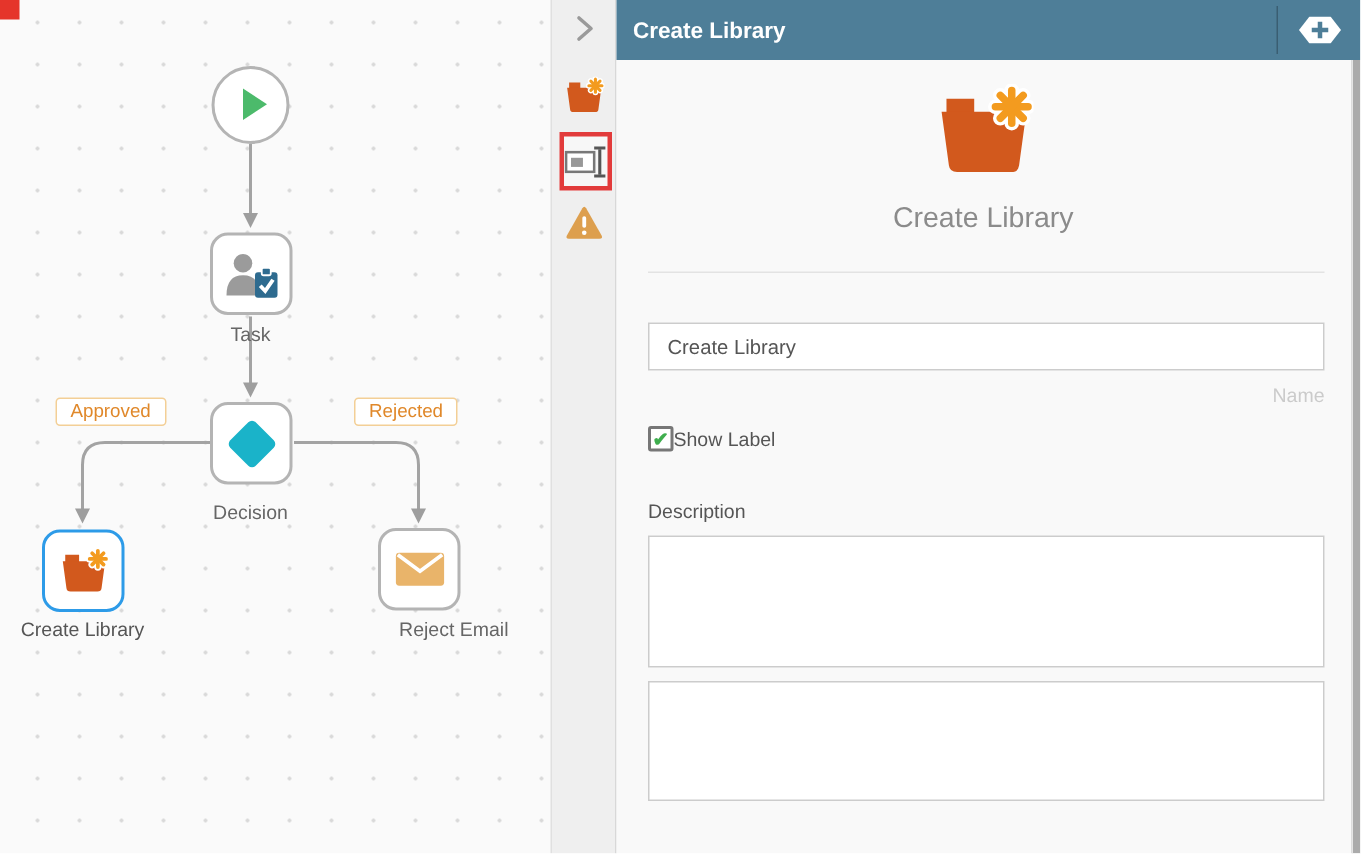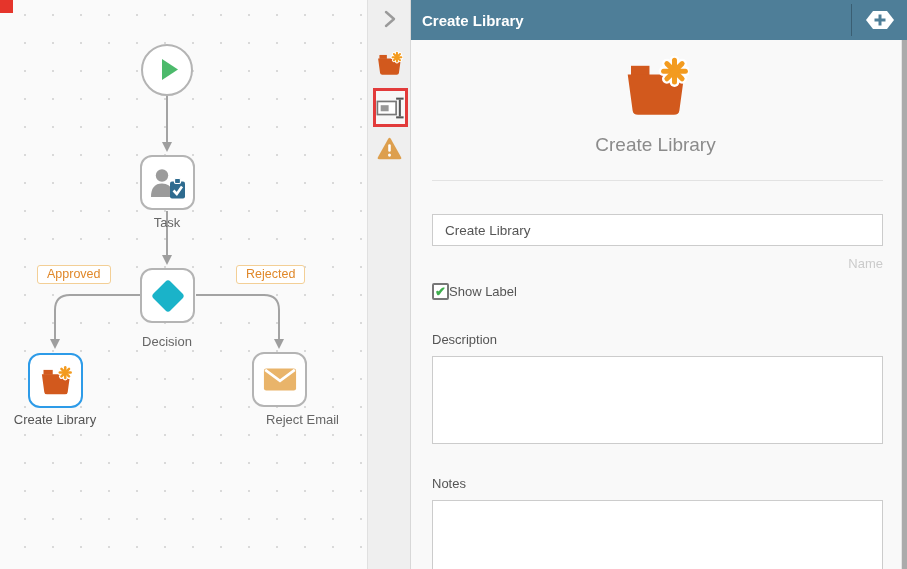--- a/index.html
+++ b/index.html
@@ -255,21 +255,20 @@
         <div class="check-row">
           <span class="checkbox">
             <span class="tick">✔</span>
           </span>
           <span class="check-label">Show Label</span>
         </div>
 
         <div class="field-label area-label">Description</div>
         <textarea class="textarea" style=""></textarea>
 
-        <div class="field-label area-label">Notes</div>
         <textarea class="textarea notes" style=""></textarea>
       </div>
     </div>
 
     <div class="panel-scrollbar"></div>
   </div>
 
 </div>
 
 </body></html>

